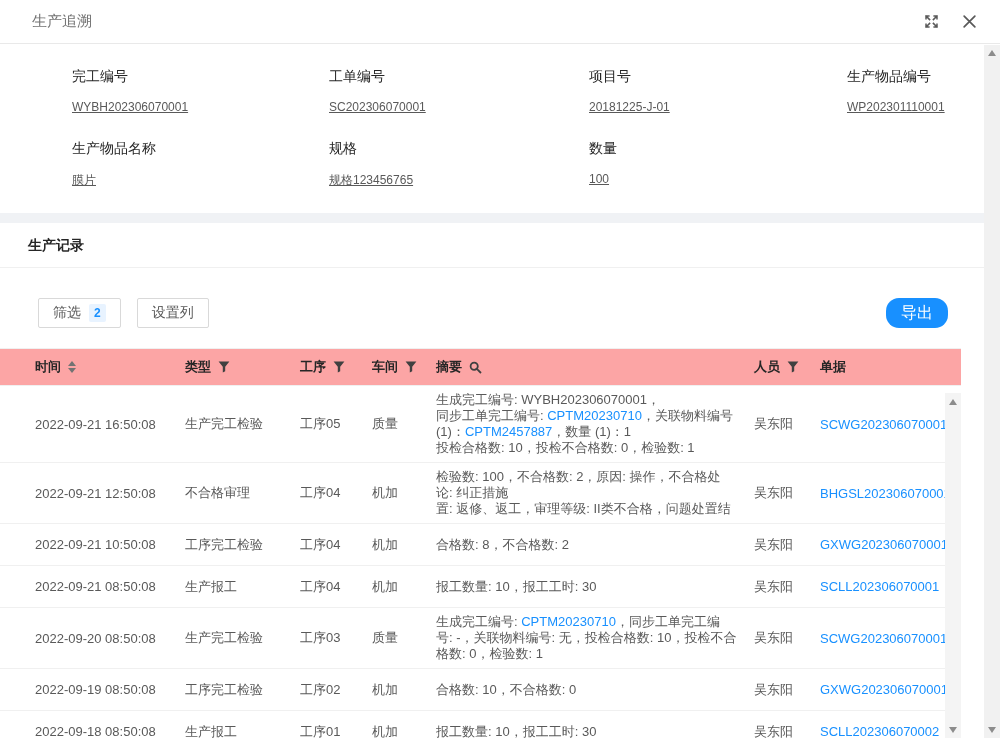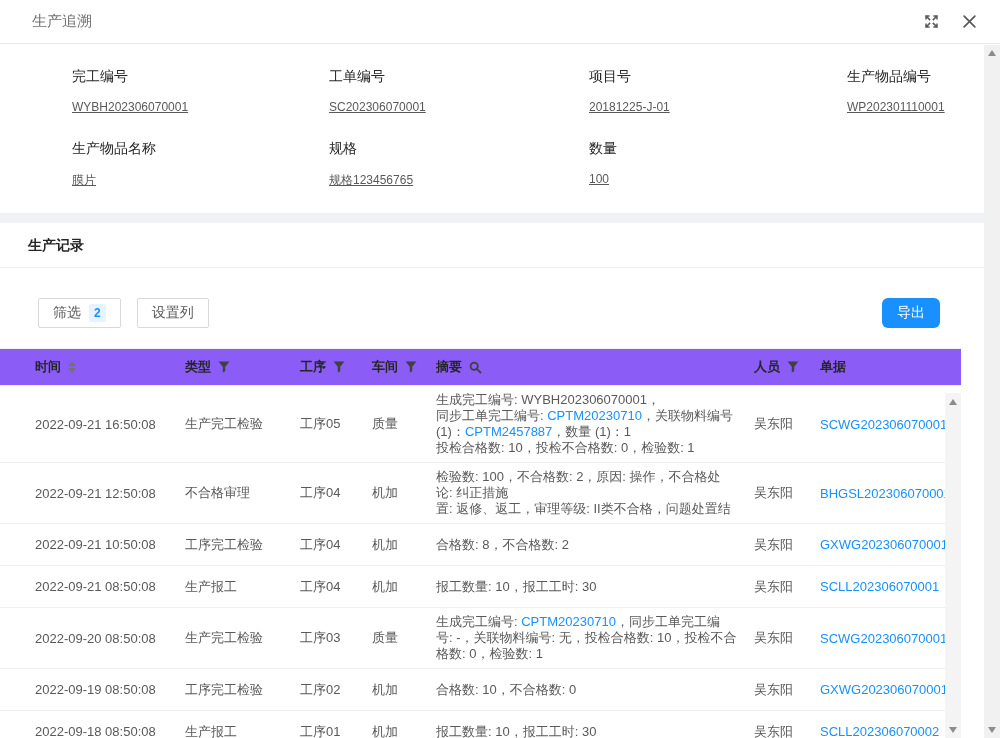--- a/index.html
+++ b/index.html
@@ -20,33 +20,33 @@
   .info-grid { display:grid; grid-template-columns:257px 260px 258px 1fr; row-gap:26px;margin-left:44px; }
   .f-label { font-size:14px; color:#262626; margin-bottom:14px; }
   .f-value { font-size:12px; color:#595959;text-decoration:underline; }
 
   .section-gap { height:10px; background:#f0f2f5; }
 
   
   .rtitle-row { padding:13px 28px 12px; border-bottom:1px solid #f0f0f0; }
   .rtitle { font-size:14px; font-weight:700; color:#262626; }
 
-  .toolbar { display:flex; align-items:center; margin:30px 0 20px; padding:0 57px 0 38px; }
+  .toolbar { display:flex; align-items:center; margin:30px 0 20px; padding:0 42px 0 38px; }
   .btn { height:30px; display:inline-flex; align-items:center; gap:8px; padding:0 14px;
     background:#fff; border:1px solid #d9d9d9; border-radius:2px; font-size:14px;
     color:#595959; cursor:pointer; margin-right:16px; }
   .badge { background:#e8f3ff; color:#1890ff; font-size:12px; font-weight:700;
     height:18px; line-height:18px; padding:0 5px; border-radius:2px; }
-  .btn-primary { margin-left:auto; margin-right:3px; height:30px; padding:0 15px;
-    background:#1890ff; border:none; border-radius:6px; color:#fff; font-size:14px;
+  .btn-primary { margin-left:auto; margin-right:10px; height:30px; padding:0 15px;
+    background:#1890ff; border:none; border-radius:13px; color:#fff; font-size:16px;
     display:inline-flex; align-items:center; cursor:pointer; }
 
   
   .table { width:961px; overflow:hidden; }
-  .thead { display:flex; align-items:center; height:38px; background:#8b5cf6;
+  .thead { display:flex; align-items:center; height:38px; background:#fca5a5;
     border-top:1px solid #f0f0f0; border-bottom:1px solid #f0f0f0; }
   .th { display:flex; align-items:center; gap:7px; font-size:13px; font-weight:700;
     color:#262626; cursor:pointer; }
   .trow { display:flex; align-items:center; min-height:42px; padding:6px 0;
     border-bottom:1px solid #f0f0f0; }
   .cell { font-size:13px; color:#595959; }
   .c-time { flex:0 0 185px; padding-left:35px; }
   .c-type { flex:0 0 115px; }
   .c-proc { flex:0 0 72px; }
   .c-ws   { flex:0 0 64px; }

